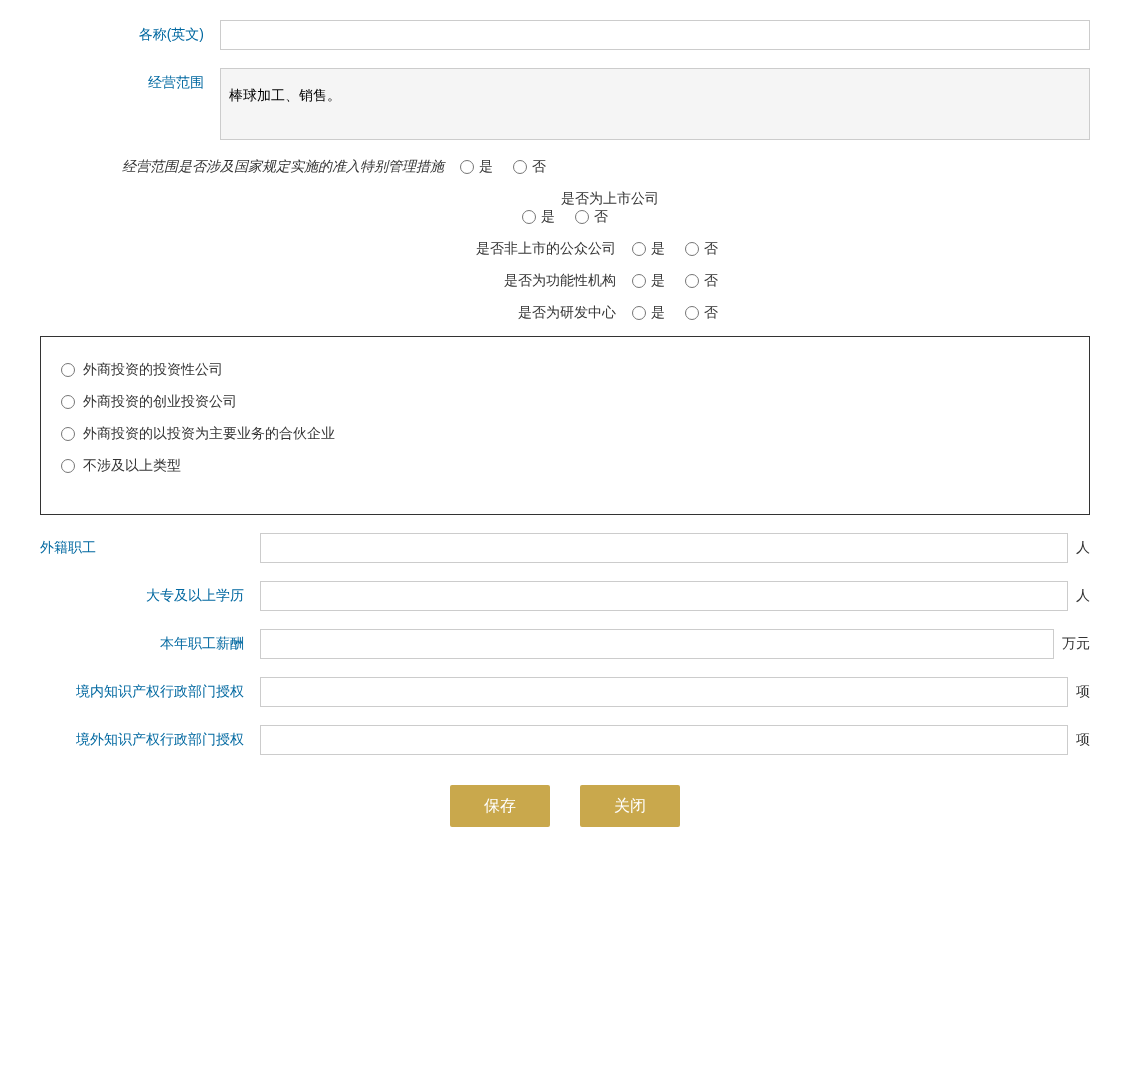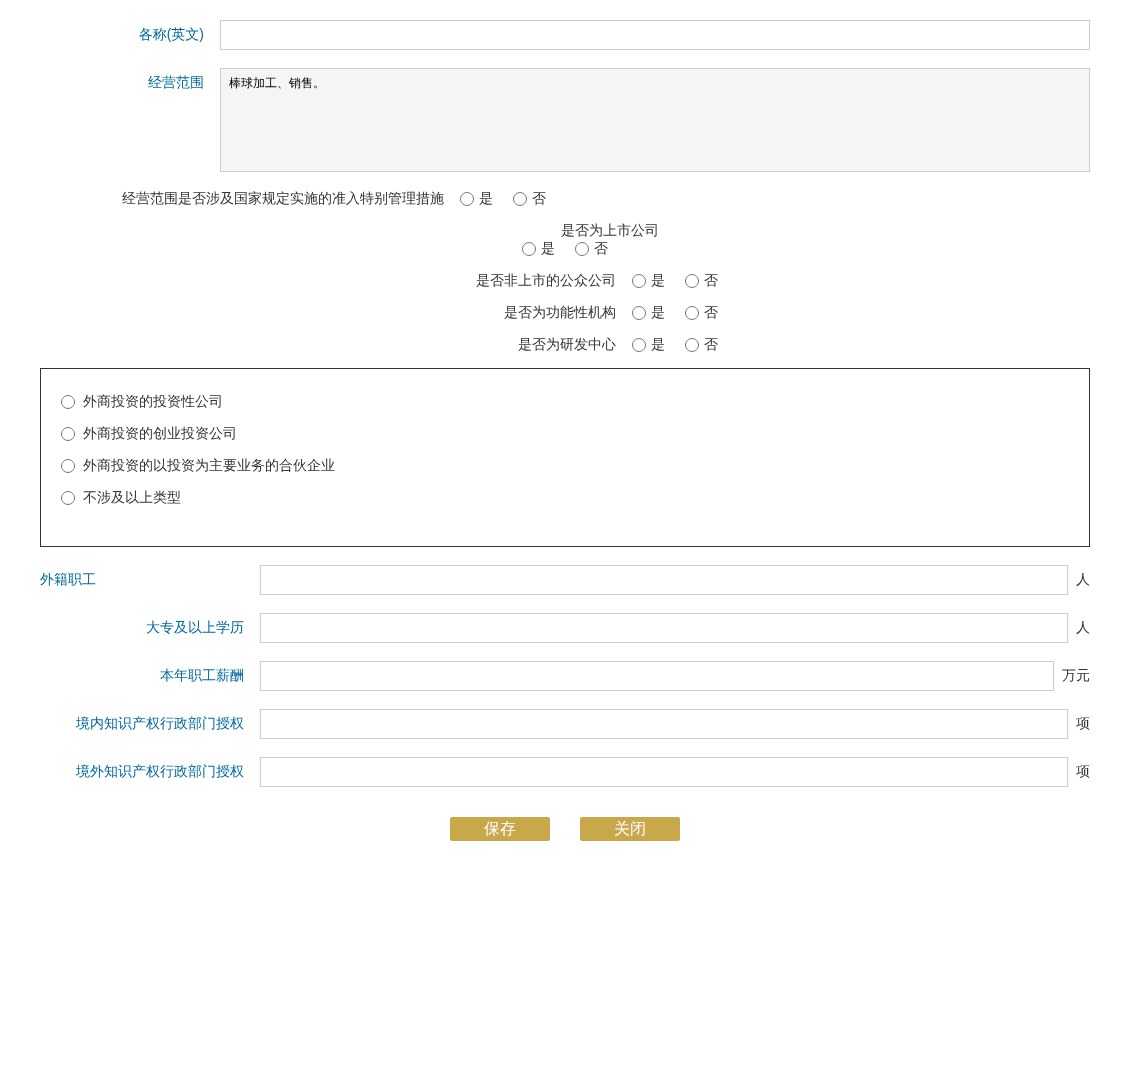--- a/index.html
+++ b/index.html
@@ -44,24 +44,24 @@
       height: 30px;
       border: 1px solid #ccc;
       padding: 4px 8px;
       font-size: 14px;
       outline: none;
       background: #fff;
     }
 
     .textarea-input {
       width: 100%;
-      height: 104px;
+      height: 72px;
       border: 1px solid #ccc;
-      padding: 6px 8px;
-      font-size: 12px;
+      padding: 18px 8px;
+      font-size: 14px;
       outline: none;
       background: #f5f5f5;
       resize: none;
       overflow-y: scroll;
     }
 
     .unit-label {
       padding-left: 8px;
       color: #333;
       font-size: 14px;
@@ -124,21 +124,21 @@
     
     .button-row {
       display: flex;
       justify-content: center;
       gap: 30px;
       margin-top: 30px;
     }
 
     .btn {
       width: 100px;
-      height: 24px;
+      height: 42px;
       border: none;
       cursor: pointer;
       font-size: 16px;
       font-family: "Microsoft YaHei", SimSun, Arial, sans-serif;
       color: #fff;
       border-radius: 2px;
     }
 
     .btn-save {
       background: #c9a84c;
@@ -186,21 +186,21 @@
 </div>
 
 <div class="form-row">
   <div class="form-label">经营范围</div>
   <div class="form-control-wrap">
     <textarea class="textarea-input" style="">棒球加工、销售。</textarea>
   </div>
 </div>
 
 <div class="radio-row radio-row-wide centered-radio-row" style="margin-left:0; padding-left:0;">
-  <div class="centered-radio-label" style="min-width:420px;">经营范围是否涉及国家规定实施的准入特别管理措施</div>
+  <div class="centered-radio-label" style="min-width:420px;font-style:italic;">经营范围是否涉及国家规定实施的准入特别管理措施</div>
   <div class="radio-group">
     <label class="radio-option">
       <input type="radio" name="special_management" value="yes" style="">
       <span>是</span>
     </label>
     <label class="radio-option">
       <input type="radio" name="special_management" value="no" style="">
       <span>否</span>
     </label>
   </div>

